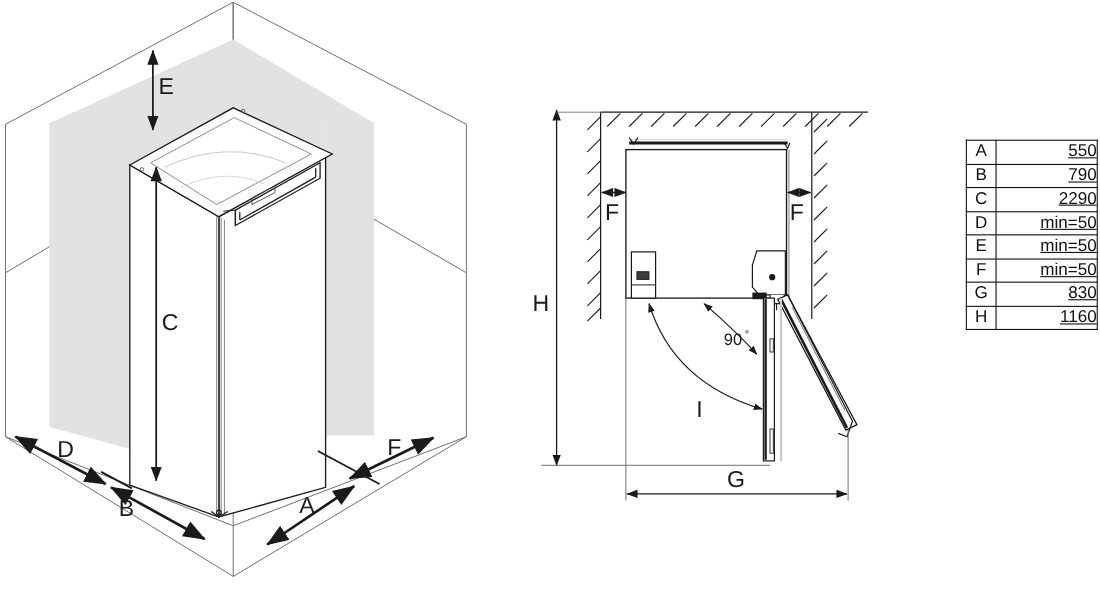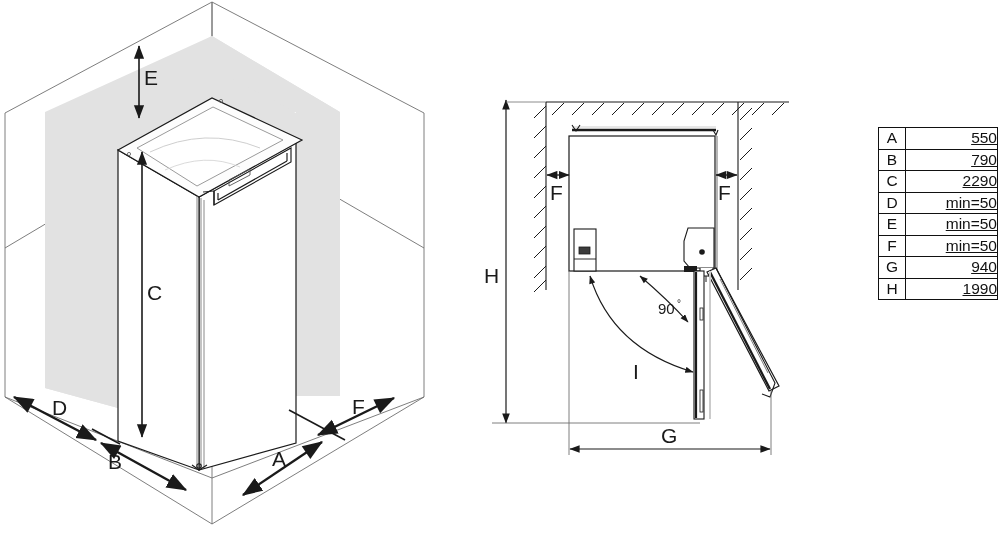--- a/index.html
+++ b/index.html
@@ -342,22 +342,22 @@
       <tr>
         <td class="key">E</td>
         <td class="val">min=50</td>
       </tr>
       <tr>
         <td class="key">F</td>
         <td class="val">min=50</td>
       </tr>
       <tr>
         <td class="key">G</td>
-        <td class="val">940</td>
+        <td class="val">830</td>
       </tr>
       <tr>
         <td class="key">H</td>
-        <td class="val">1990</td>
+        <td class="val">1160</td>
       </tr>
     </tbody>
   </table>
 
 </div>
 
 </body></html>

